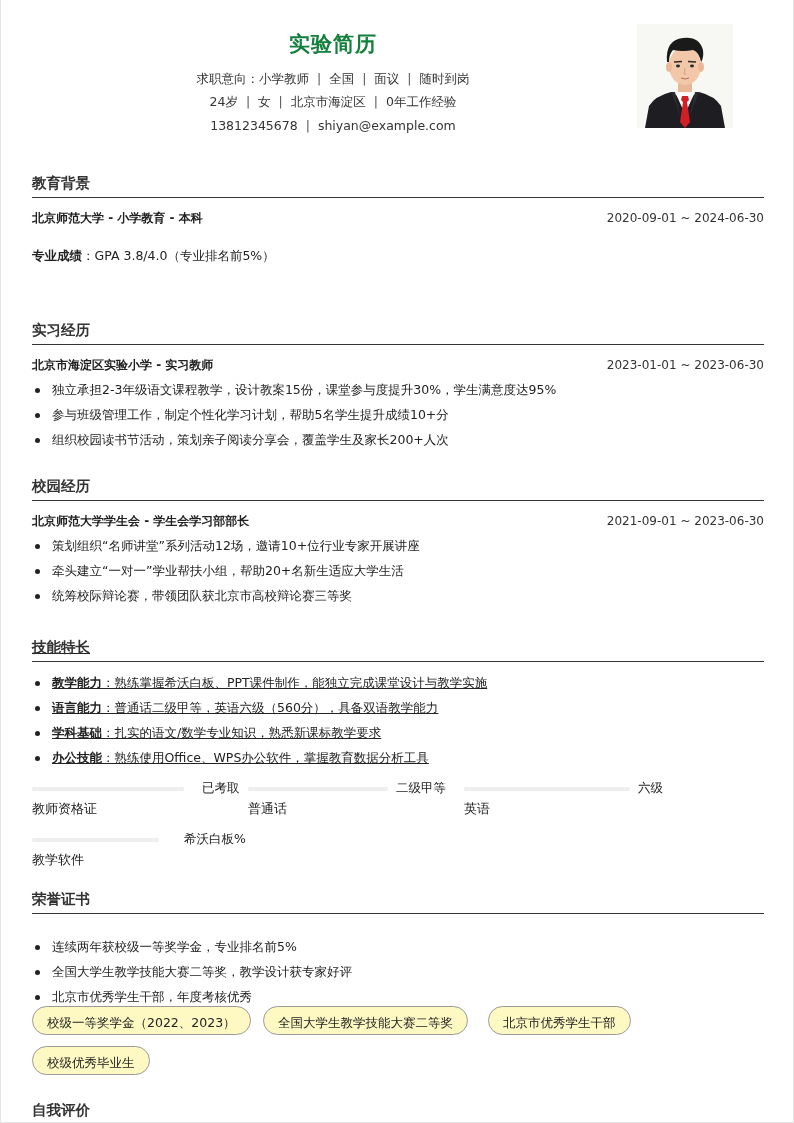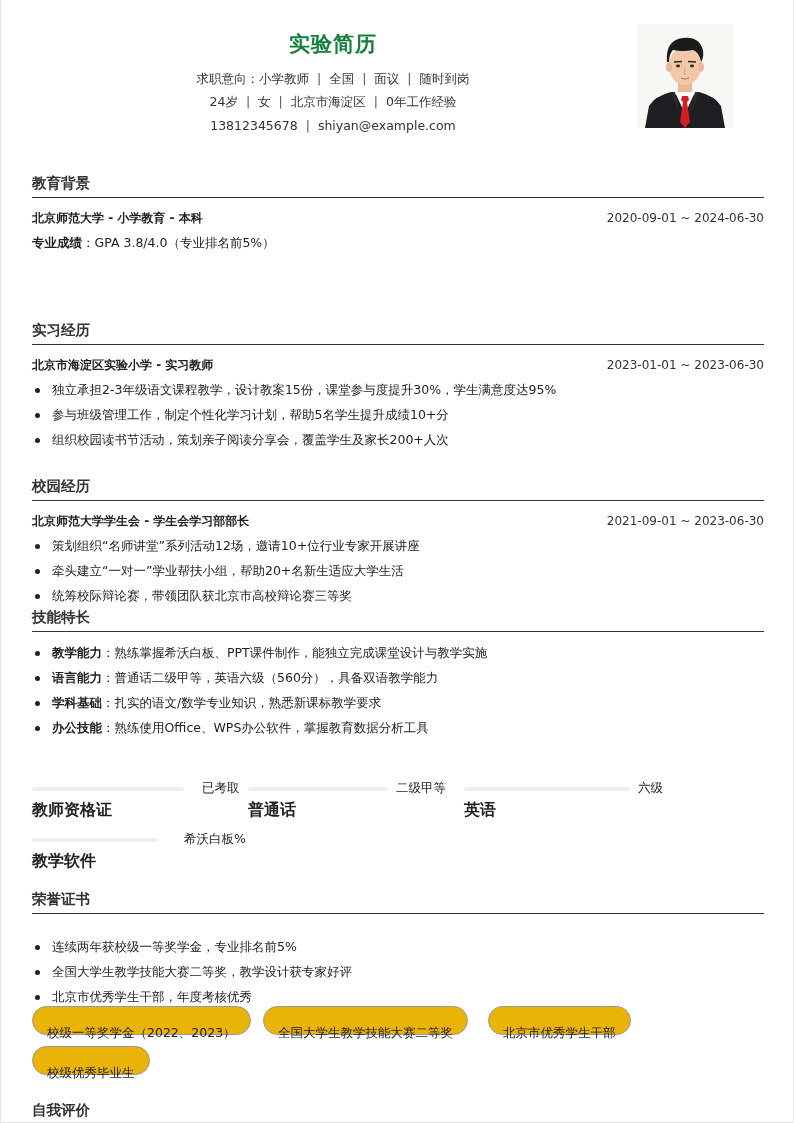--- a/index.html
+++ b/index.html
@@ -44,25 +44,25 @@
   .line b { font-weight: bold; }
   ul.bullets { list-style: none; margin-top: 4px; }
   ul.bullets li { position: relative; padding-left: 20px; line-height: 25px; font-size: 12.5px; color: #222; }
   ul.bullets li::before {
     content: ""; position: absolute; left: 3px; top: 11px; width: 5px; height: 5px; border-radius: 50%; background: #222;
   }
   .skills-grid { position: absolute; left: 31px; top: 780px; width: 732px; height: 90px; }
   .skill { position: absolute; }
   .skill .bar { position: absolute; left: 0; top: 7px; height: 4px; background: #eeeeee; border-radius: 2px; }
   .skill .level { position: absolute; top: 0; font-size: 12.5px; color: #222; white-space: nowrap; }
-  .skill .sname { position: absolute; top: 20px; left: 0; font-size: 16px; color: #222; white-space: nowrap; font-weight: bold; }
+  .skill .sname { position: absolute; top: 20px; left: 0; font-size: 13px; color: #222; white-space: nowrap; }
   .pills { position: absolute; left: 31px; top: 1006px; width: 732px; }
   .pill {
     position: absolute; height: 29px; line-height: 27px; border: 1px solid #9a9a9a; border-radius: 15px;
-    background: #eab308; font-size: 12.5px; color: #222; padding: 12px 14px; white-space: nowrap;
+    background: #fef9c3; font-size: 12.5px; color: #222; padding: 2px 14px; white-space: nowrap;
   }
 </style>
 </head>
 <body>
 
 <div class="page">
 
   <div class="header">
     <div class="name">实验简历</div>
     <div class="info-line l1">
@@ -106,21 +106,21 @@
       </svg>
     </div>
   </div>
 
   <div class="section" style="top:174px;">
     <div class="sec-title">教育背景</div>
     <div class="entry-head">
       <span class="title">北京师范大学 - 小学教育 - 本科</span>
       <span class="date">2020-09-01 ~ 2024-06-30</span>
     </div>
-    <div class="line" style="margin-top:5px;">
+    <div class="line" style="margin-top:18px;">
       <b>专业成绩</b><span>：GPA 3.8/4.0（专业排名前5%）</span>
     </div>
   </div>
 
   <div class="section" style="top:321px;">
     <div class="sec-title">实习经历</div>
     <div class="entry-head">
       <span class="title">北京市海淀区实验小学 - 实习教师</span>
       <span class="date">2023-01-01 ~ 2023-06-30</span>
     </div>
@@ -137,21 +137,21 @@
       <span class="title">北京师范大学学生会 - 学生会学习部部长</span>
       <span class="date">2021-09-01 ~ 2023-06-30</span>
     </div>
     <ul class="bullets">
       <li>策划组织“名师讲堂”系列活动12场，邀请10+位行业专家开展讲座</li>
       <li>牵头建立“一对一”学业帮扶小组，帮助20+名新生适应大学生活</li>
       <li>统筹校际辩论赛，带领团队获北京市高校辩论赛三等奖</li>
     </ul>
   </div>
 
-  <div class="section" style="top:608px;">
+  <div class="section" style="top:638px;text-decoration:underline;">
     <div class="sec-title">技能特长</div>
     <ul class="bullets" style="margin-top:8px;">
       <li><b>教学能力</b><span>：熟练掌握希沃白板、PPT课件制作，能独立完成课堂设计与教学实施</span></li>
       <li><b>语言能力</b><span>：普通话二级甲等，英语六级（560分），具备双语教学能力</span></li>
       <li><b>学科基础</b><span>：扎实的语文/数学专业知识，熟悉新课标教学要求</span></li>
       <li><b>办公技能</b><span>：熟练使用Office、WPS办公软件，掌握教育数据分析工具</span></li>
     </ul>
   </div>
 
   <div class="skills-grid">

